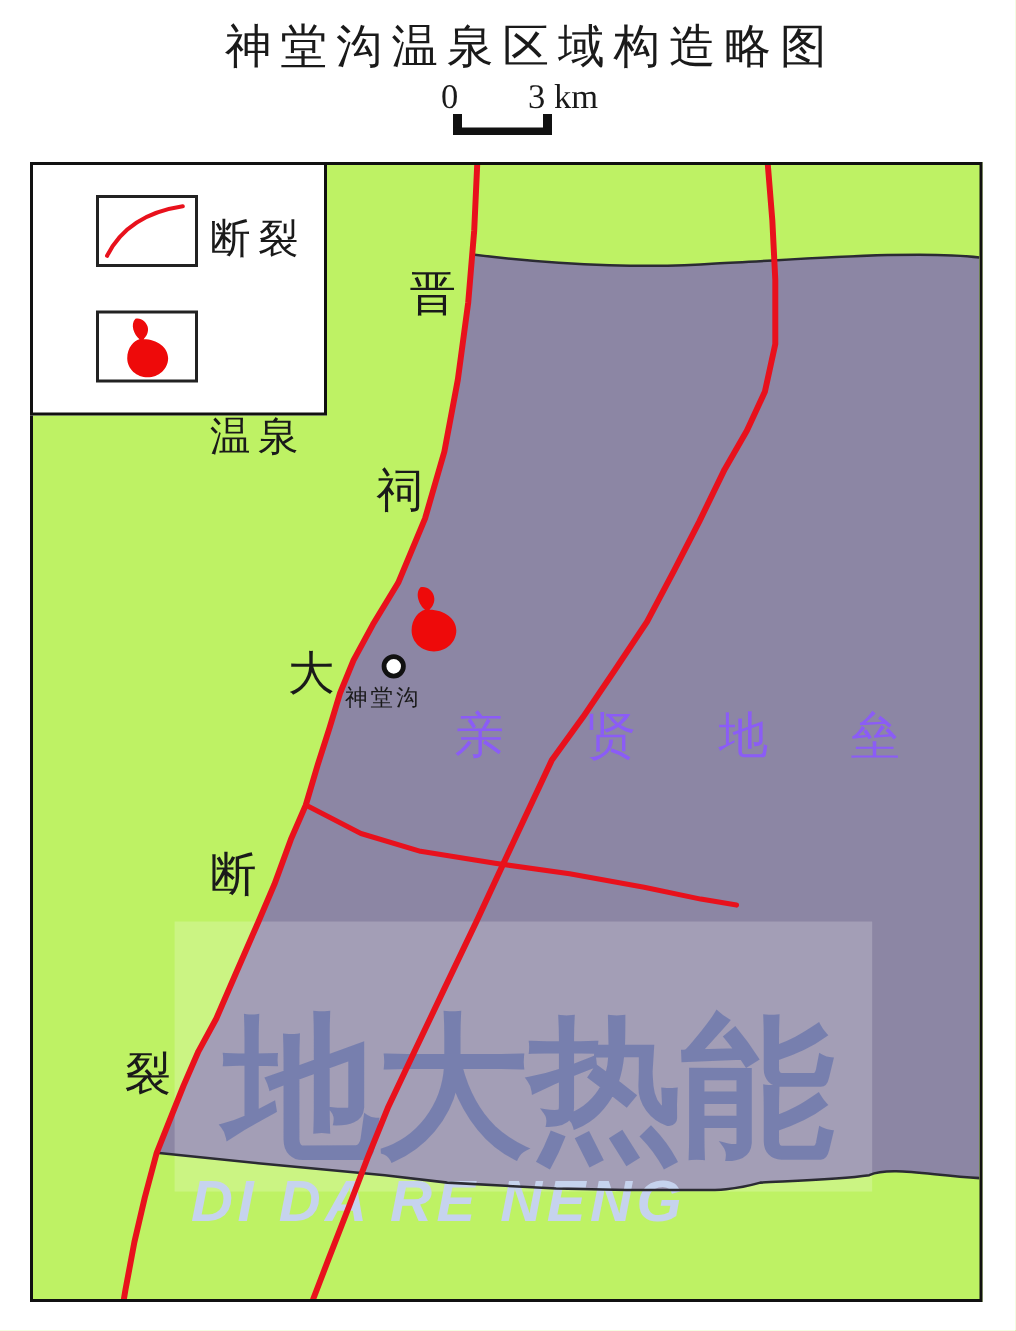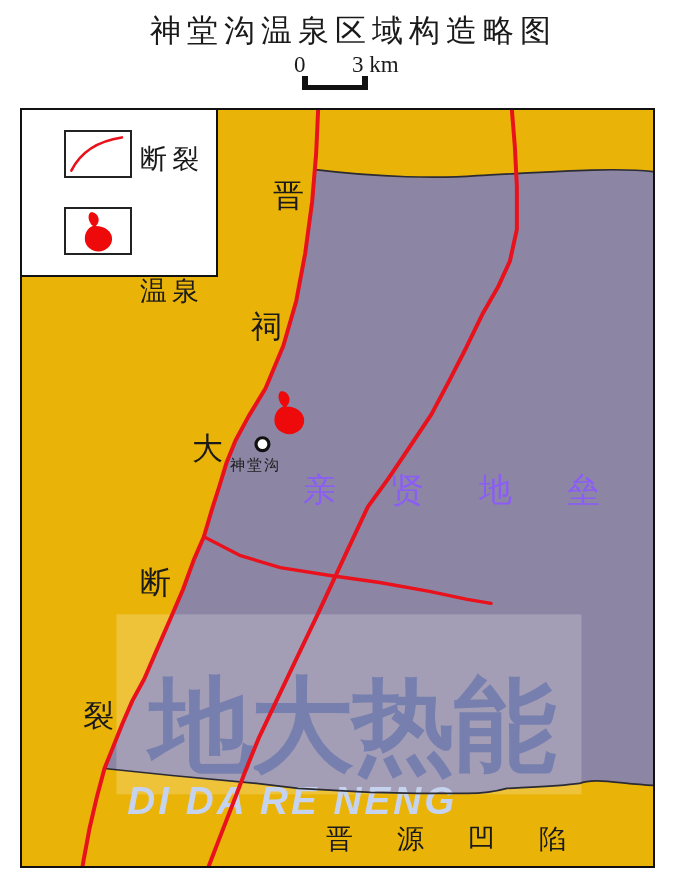--- a/index.html
+++ b/index.html
@@ -6,21 +6,21 @@
   #page{position:relative;width:677px;height:887px;background:#ffffff;overflow:hidden;
         font-family:"Liberation Serif","DejaVu Serif",serif;color:#1a1a1a;}
   .abs{position:absolute;}
   
   #title{left:0;right:0;top:10px;text-align:center;font-size:31px;letter-spacing:6px;
          padding-left:30px;white-space:nowrap;}
   .scale-num{top:52px;font-size:23px;}
   .tick{background:#111;width:6px;height:14px;top:76px;}
   #scale-bar-line{background:#111;left:302px;top:85px;width:66px;height:5px;}
   
-  #map{left:20px;top:108px;width:635px;height:760px;border:2px solid #111;box-sizing:border-box;background:#eab308;}
+  #map{left:20px;top:108px;width:635px;height:760px;border:2px solid #111;box-sizing:border-box;background:#bef264;}
   #map svg{position:absolute;left:0;top:0;width:631px;height:756px;}
   
   #legend{left:20px;top:108px;width:198px;height:169px;border:2px solid #111;box-sizing:border-box;background:#fff;z-index:30;}
   .legend-box{position:absolute;left:42px;width:68px;height:48px;border:2px solid #222;box-sizing:border-box;background:#fff;}
   #legend-box-fault{top:20px;}
   #legend-box-spring{top:97px;}
   .legend-label{position:absolute;left:118px;font-size:27px;letter-spacing:5px;white-space:nowrap;font-family:Liberation Mono, monospace;}
   
   .map-label{white-space:nowrap;z-index:20;}
   #label-top-region{left:376px;top:124px;font-size:30px;letter-spacing:45px;}
@@ -81,21 +81,20 @@
       <path class="fault" style="stroke-width:3.4" d="M183 429 L220 448 L260 460 L310 468 L360 475 L410 484 L448 492 L472 496"></path>
 
       <path transform="translate(253,283)" d="M7 0 C 11 -1 15 2 16 6 C 17 10 15 13 13 15 C 23 15 31 21 31 29
                C 31 37 24 43 16 43 C 8 43 1 37 1 29 C 1 21 6 16 10 15 C 6 12 3 4 7 0 Z" fill="#ee0a0a"></path>
 
       <circle cx="242" cy="336" r="6.5" fill="#ffffff" stroke="#111" stroke-width="3.2"></circle>
     </svg>
   </div>
 
   <div class="abs map-label" id="label-horst">亲贤地垒</div>
-  <div class="abs map-label" id="label-bottom-region">晋源凹陷</div>
   <div class="abs map-label" id="label-site">神堂沟</div>
 
   <div class="abs fault-char" id="fc0">晋</div>
   <div class="abs fault-char" id="fc1">祠</div>
   <div class="abs fault-char" id="fc2">大</div>
   <div class="abs fault-char" id="fc3">断</div>
   <div class="abs fault-char" id="fc4">裂</div>
 
   <div class="abs" id="legend">
     <div class="legend-box" id="legend-box-fault">

